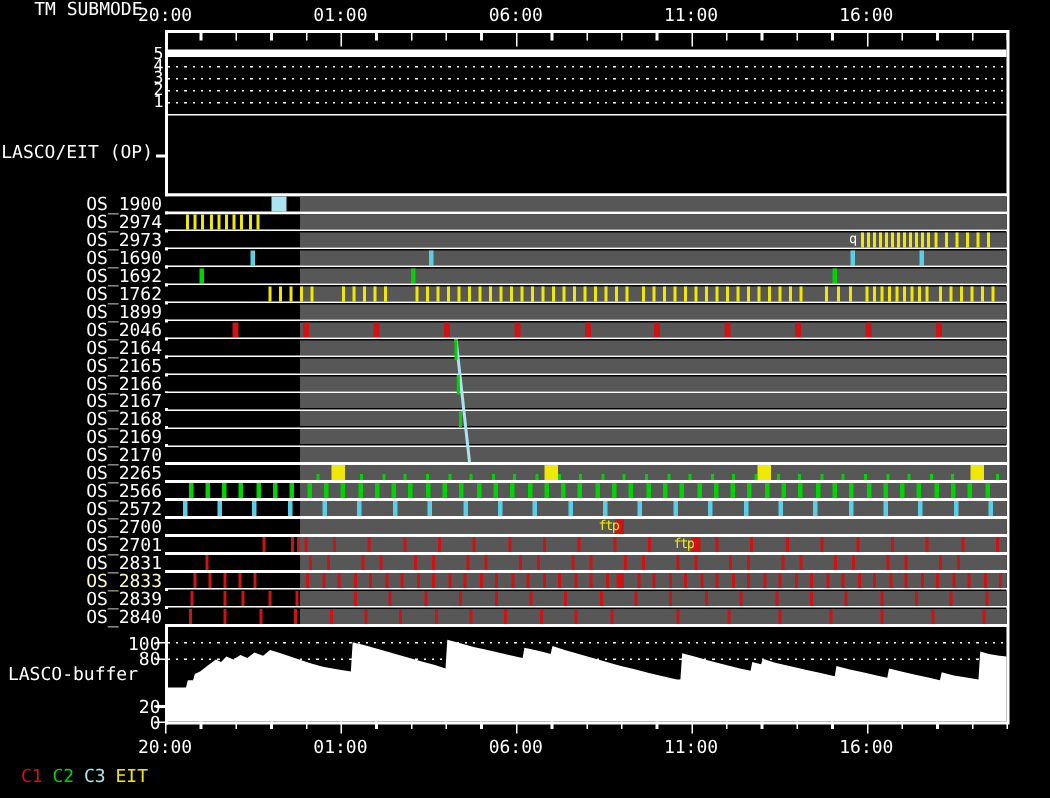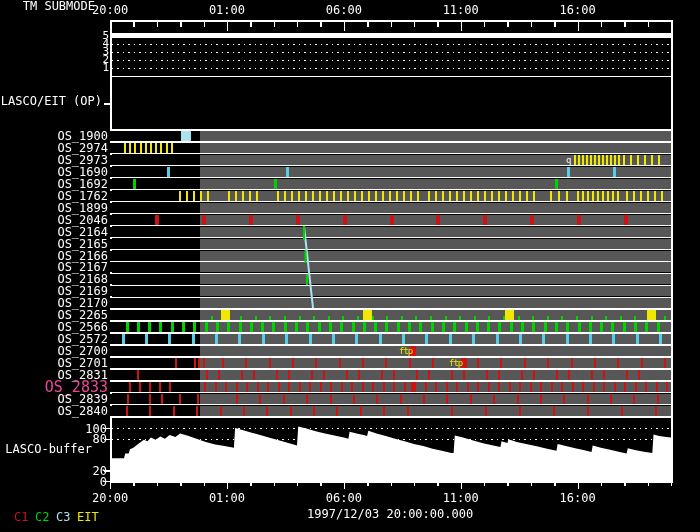--- a/index.html
+++ b/index.html
@@ -10,21 +10,20 @@
   .tl{position:absolute;font-size:12px;line-height:12px;white-space:pre;}
   svg{position:absolute;left:0;top:0;pointer-events:none;}
 </style>
 </head>
 <body>
 
 <div class="screen">
   <div class="lbl" id="tm-label" style="left:0;width:95px;top:48;">TM SUBMODE</div>
   <div class="lbl" id="op-label" style="left:0;width:102px;top:95px;">LASCO/EIT (OP)</div>
   <div class="lbl" id="buffer-label" style="left:0;width:92px;top:443px;">LASCO-buffer</div>
-  <div class="tl" style="left:307px;top:508px;">1997/12/03 20:00:00.000</div>
   <div class="abs" id="generated">
       <div style="position: absolute; left: 92px; top: 4px; color: rgb(255, 255, 255); font-size: 12px; line-height: 12px; white-space: pre;">20:00</div>
       <div style="position: absolute; left: 92px; top: 492px; color: rgb(255, 255, 255); font-size: 12px; line-height: 12px; white-space: pre;">20:00</div>
       <div style="position: absolute; left: 208.875px; top: 4px; color: rgb(255, 255, 255); font-size: 12px; line-height: 12px; white-space: pre;">01:00</div>
       <div style="position: absolute; left: 208.875px; top: 492px; color: rgb(255, 255, 255); font-size: 12px; line-height: 12px; white-space: pre;">01:00</div>
       <div style="position: absolute; left: 325.75px; top: 4px; color: rgb(255, 255, 255); font-size: 12px; line-height: 12px; white-space: pre;">06:00</div>
       <div style="position: absolute; left: 325.75px; top: 492px; color: rgb(255, 255, 255); font-size: 12px; line-height: 12px; white-space: pre;">06:00</div>
       <div style="position: absolute; left: 442.625px; top: 4px; color: rgb(255, 255, 255); font-size: 12px; line-height: 12px; white-space: pre;">11:00</div>
       <div style="position: absolute; left: 442.625px; top: 492px; color: rgb(255, 255, 255); font-size: 12px; line-height: 12px; white-space: pre;">11:00</div>
       <div style="position: absolute; left: 559.5px; top: 4px; color: rgb(255, 255, 255); font-size: 12px; line-height: 12px; white-space: pre;">16:00</div>
@@ -524,21 +523,21 @@
         <div style="position: absolute; left: 482.5px; top: 0px; width: 2px; height: 10px; background: rgb(207, 18, 18);"></div>
         <div style="position: absolute; left: 493px; top: 0px; width: 2px; height: 10px; background: rgb(207, 18, 18);"></div>
         <div style="position: absolute; left: 503.5px; top: 0px; width: 2px; height: 10px; background: rgb(207, 18, 18);"></div>
         <div style="position: absolute; left: 514px; top: 0px; width: 2px; height: 10px; background: rgb(207, 18, 18);"></div>
         <div style="position: absolute; left: 524.5px; top: 0px; width: 2px; height: 10px; background: rgb(207, 18, 18);"></div>
         <div style="position: absolute; left: 535px; top: 0px; width: 2px; height: 10px; background: rgb(207, 18, 18);"></div>
         <div style="position: absolute; left: 545.5px; top: 0px; width: 2px; height: 10px; background: rgb(207, 18, 18);"></div>
         <div style="position: absolute; left: 556px; top: 0px; width: 2px; height: 10px; background: rgb(207, 18, 18);"></div>
         <div style="position: absolute; left: 300.5px; top: 0px; width: 5px; height: 10px; background: rgb(207, 18, 18);"></div>
       </div>
-      <div style="position: absolute; left: 0px; top: 380.95px; color: #ec4899; font-size: 15px; line-height: 12px; white-space: pre; width: 108px; text-align: right;">OS_2833</div>
+      <div style="position: absolute; left: 0px; top: 380.95px; color: #fef9c3; font-size: 12px; line-height: 12px; white-space: pre; width: 108px; text-align: right;">OS_2833</div>
       <div style="position: absolute; left: 110px; top: 392.1px; width: 562px; height: 1.4px; background: rgb(255, 255, 255);"></div>
       <div style="position: absolute; left: 110px; top: 393.9px; width: 561px; height: 10px; background: rgb(0, 0, 0); overflow: visible;">
         <div style="position: absolute; left: 90px; top: 0px; width: 471px; height: 10px; background: rgb(87, 87, 87);"></div>
         <div style="position: absolute; left: 17px; top: 0px; width: 2px; height: 10px; background: rgb(207, 18, 18);"></div>
         <div style="position: absolute; left: 39px; top: 0px; width: 2px; height: 10px; background: rgb(207, 18, 18);"></div>
         <div style="position: absolute; left: 51px; top: 0px; width: 2px; height: 10px; background: rgb(207, 18, 18);"></div>
         <div style="position: absolute; left: 69px; top: 0px; width: 2px; height: 10px; background: rgb(207, 18, 18);"></div>
         <div style="position: absolute; left: 87px; top: 0px; width: 2px; height: 10px; background: rgb(207, 18, 18);"></div>
         <div style="position: absolute; left: 126px; top: 0px; width: 2px; height: 10px; background: rgb(207, 18, 18);"></div>
         <div style="position: absolute; left: 149.4px; top: 0px; width: 2px; height: 10px; background: rgb(207, 18, 18);"></div>

